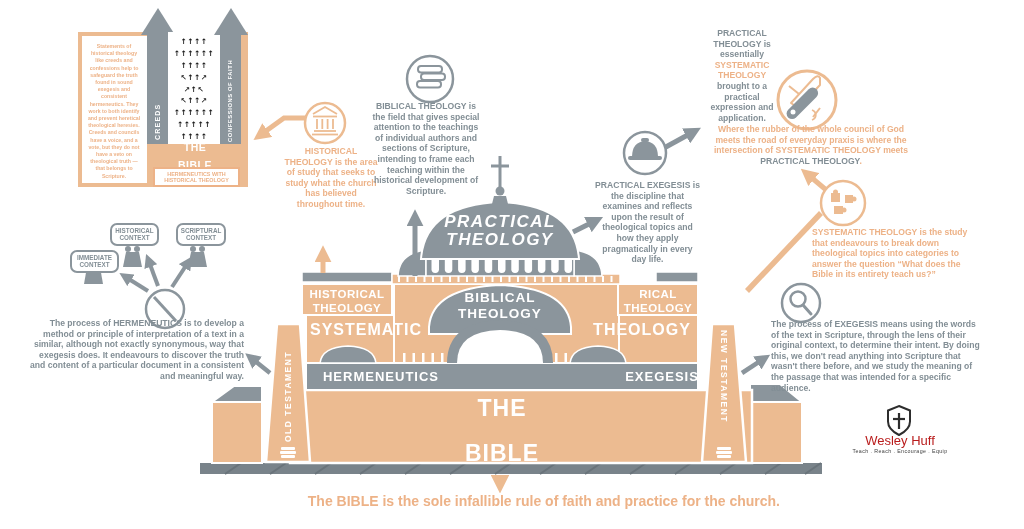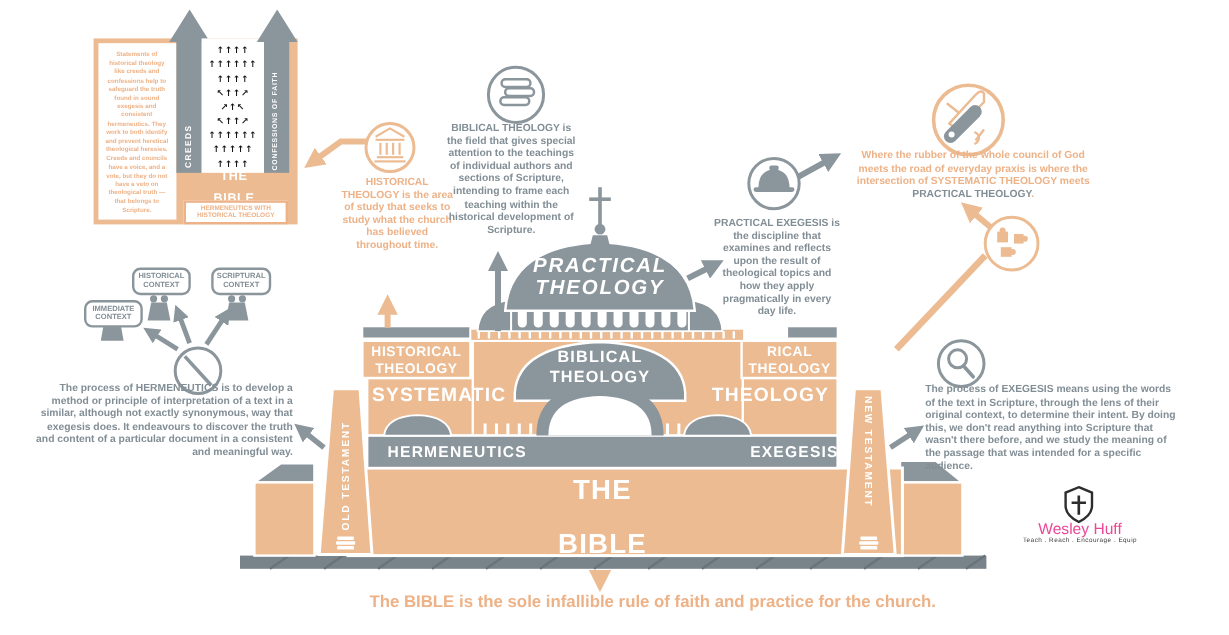--- a/index.html
+++ b/index.html
@@ -269,25 +269,29 @@
       <span>CONTEXT</span>
 </div>
 <div class="ctx" style="left:176px;top:223px;width:46px;height:17px;">
   <span>SCRIPTURAL</span>
       <span>CONTEXT</span>
 </div>
 <div class="txt g p rt" style="left:26px;top:318px;width:218px;">The process of HERMENEUTICS is to develop a method or principle of interpretation of a text in a similar, although not exactly synonymous, way that exegesis does. It endeavours to discover the truth and content of  a particular document in a consistent and meaningful way.</div>
 
 <div class="txt o c p" style="left:282px;top:146px;width:98px;">HISTORICAL THEOLOGY is the area of study that seeks to study what the church has believed throughout time.</div>
 <div class="txt g c p" style="left:369px;top:101px;width:114px;">BIBLICAL THEOLOGY is the field that gives special attention to the teachings of individual authors and sections of Scripture, intending to frame each teaching within the historical development of Scripture.</div>
+<div class="txt g c p" style="left:702px;top:28px;width:80px;">
+  <span>PRACTICAL THEOLOGY is essentially </span><span class="o">SYSTEMATIC THEOLOGY</span><span> brought to a practical expression and application.</span>
+</div>
 <div class="txt o c p" style="left:705px;top:124px;width:212px;">
   <span>Where the rubber of the whole council of God meets the road of everyday praxis is where the intersection of SYSTEMATIC THEOLOGY meets </span><span class="g">PRACTICAL THEOLOGY</span><span>.</span>
 </div>
 
 <div class="txt g c p" style="left:595px;top:180px;width:105px;">PRACTICAL EXEGESIS is the discipline that examines and reflects upon the result of theological topics and how they apply pragmatically in every day life.</div>
+<div class="txt o p" style="left:812px;top:227px;width:162px;">SYSTEMATIC THEOLOGY is the study that endeavours to break down theological topics into categories to answer the question “What does the Bible in its entirety teach us?”</div>
 <div class="txt g p" style="left:771px;top:319px;width:209px;">The process of EXEGESIS means using the words of the text in Scripture, through the lens of their original context, to determine their intent. By doing this, we don't read anything into Scripture that wasn't there before, and we study the meaning of the passage that was intended for a specific audience.</div>
 
 <div class="txt w c" style="left:438px;top:213px;width:124px;font-size:17px;line-height:18px;letter-spacing:1.5px;font-style:italic;">
   <span style="display:block">PRACTICAL</span>
   <span style="display:block">THEOLOGY</span>
 </div>
 <div class="txt w c" style="left:438px;top:290px;width:124px;font-size:13.5px;line-height:16px;letter-spacing:1px;">
   <span style="display:block">BIBLICAL</span>
   <span style="display:block">THEOLOGY</span>
 </div>
@@ -309,16 +313,16 @@
   <span>THE</span>
   <svg width="36" height="30" viewBox="0 0 36 30">
     <path d="M17,4 C12,0 4,1 1,4 L1,25 C4,22 12,22 17,27 Z" fill="#fff"></path>
     <path d="M19,4 C24,0 32,1 35,4 L35,25 C32,22 24,22 19,27 Z" fill="#fff"></path>
   </svg>
   <span>BIBLE</span>
 </div>
 
 <div class="txt o c" style="left:240px;top:493px;width:540px;font-size:14px;text-align:right;">The BIBLE is the sole infallible rule of faith and practice for the church.</div>
 
-<div class="txt c" style="left:855px;top:433px;width:90px;font-size:13px;font-weight:normal;color:#ec4899;">Wesley Huff</div>
+<div class="txt c" style="left:855px;top:433px;width:90px;font-size:13px;font-weight:normal;color:#b91c1c;">Wesley Huff</div>
 <div class="txt c" style="left:852px;top:448px;width:96px;font-size:5.3px;letter-spacing:0.4px;font-weight:normal;color:#3c3c3c;">Teach . Reach . Encourage . Equip</div>
 
 </div>
 
 </body></html>

